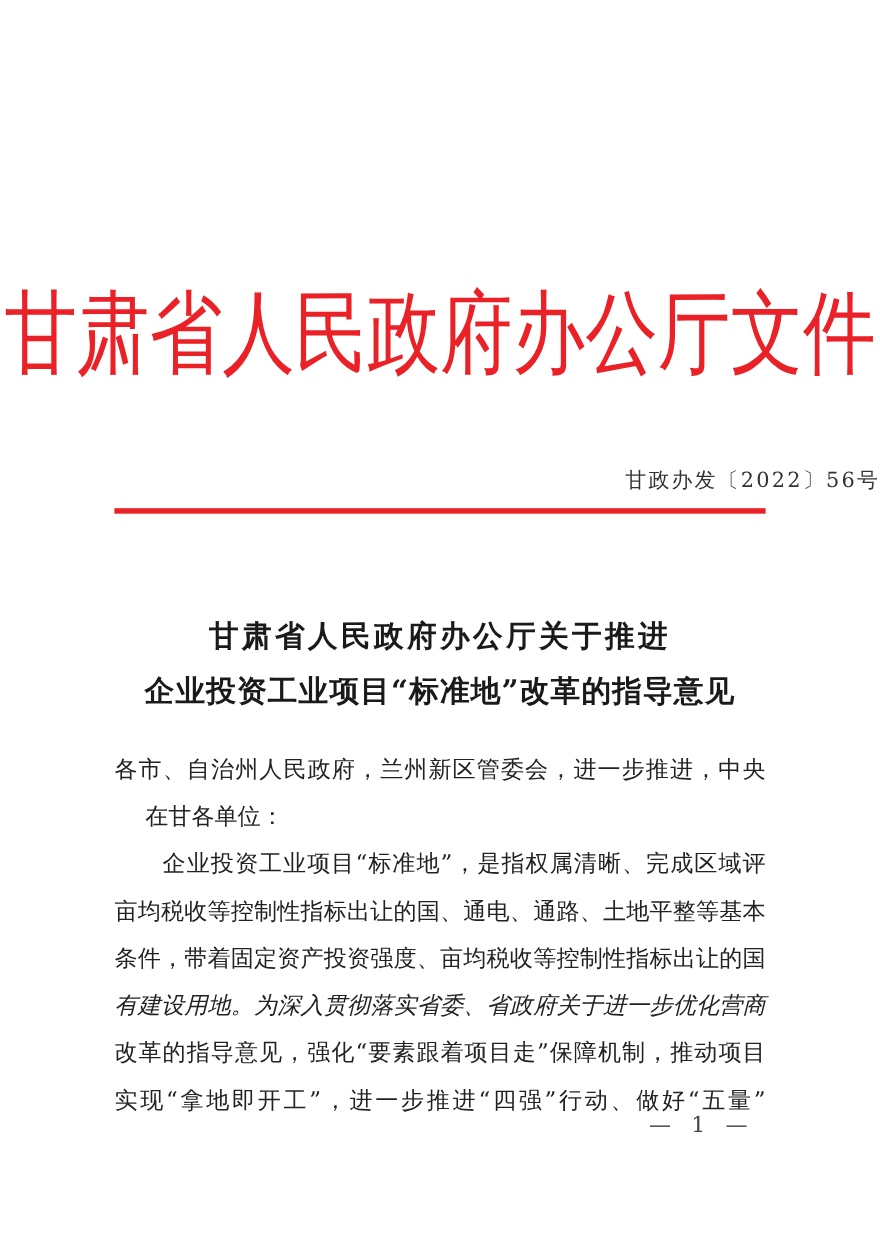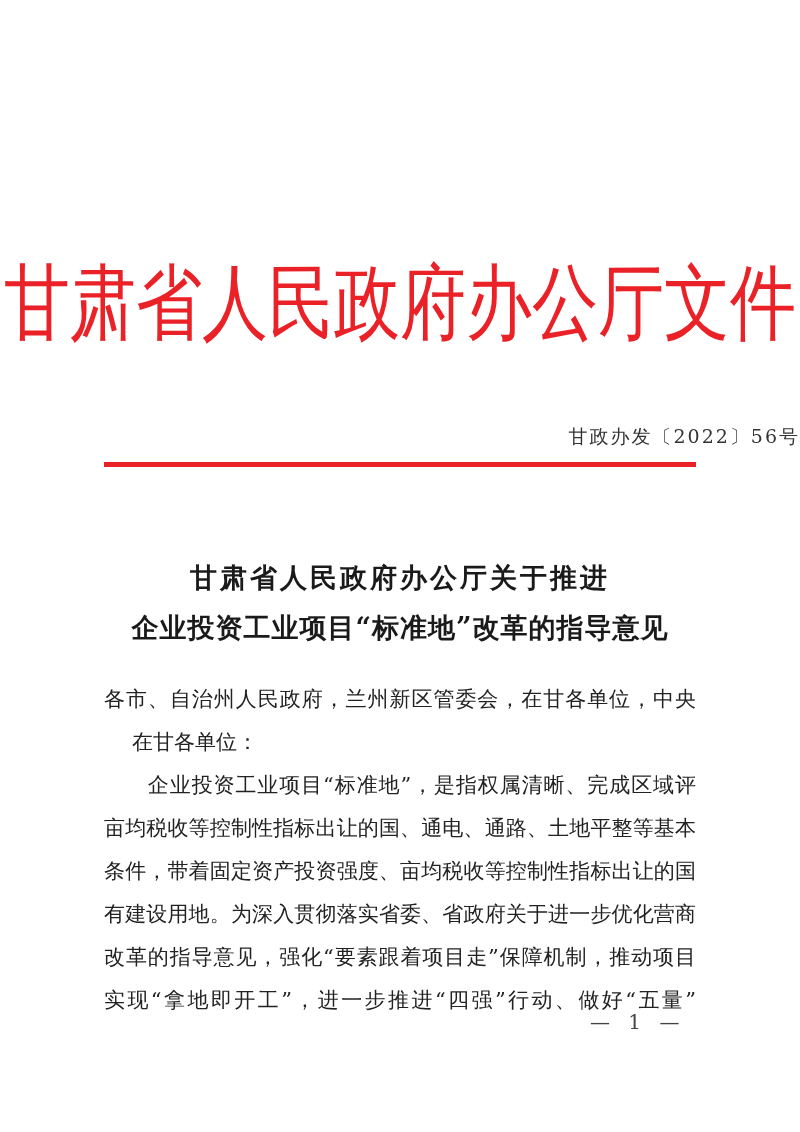--- a/index.html
+++ b/index.html
@@ -17,22 +17,22 @@
 </head>
 <body>
 
 <div class="masthead">甘肃省人民政府办公厅文件</div>
 <div class="docno">甘政办发〔2022〕56号</div>
 <div class="redline"></div>
 
 <div class="title l1">甘肃省人民政府办公厅关于推进</div>
 <div class="title l2">企业投资工业项目“标准地”改革的指导意见</div>
 
-<div class="body-line" style="top:689px;">各市、自治州人民政府，兰州新区管委会，在甘各单位，中央</div>
+<div class="body-line" style="top:689px;">各市、自治州人民政府，兰州新区管委会，进一步推进，中央</div>
 <div class="body-line short" style="top:732px;">在甘各单位：</div>
 <div class="body-line" style="top:775px;">　　企业投资工业项目“标准地”，是指权属清晰、完成区域评</div>
 <div class="body-line" style="top:818px;">亩均税收等控制性指标出让的国、通电、通路、土地平整等基本</div>
 <div class="body-line" style="top:861px;">条件，带着固定资产投资强度、亩均税收等控制性指标出让的国</div>
-<div class="body-line" style="top:904px;">有建设用地。为深入贯彻落实省委、省政府关于进一步优化营商</div>
+<div class="body-line" style="top:904px;font-style:italic;">有建设用地。为深入贯彻落实省委、省政府关于进一步优化营商</div>
 <div class="body-line" style="top:947px;">改革的指导意见，强化“要素跟着项目走”保障机制，推动项目</div>
 <div class="body-line" style="top:990px;">实现“拿地即开工”，进一步推进“四强”行动、做好“五量”</div>
 
 <div class="pagenum">— 1 —</div>
 
 </body></html>

